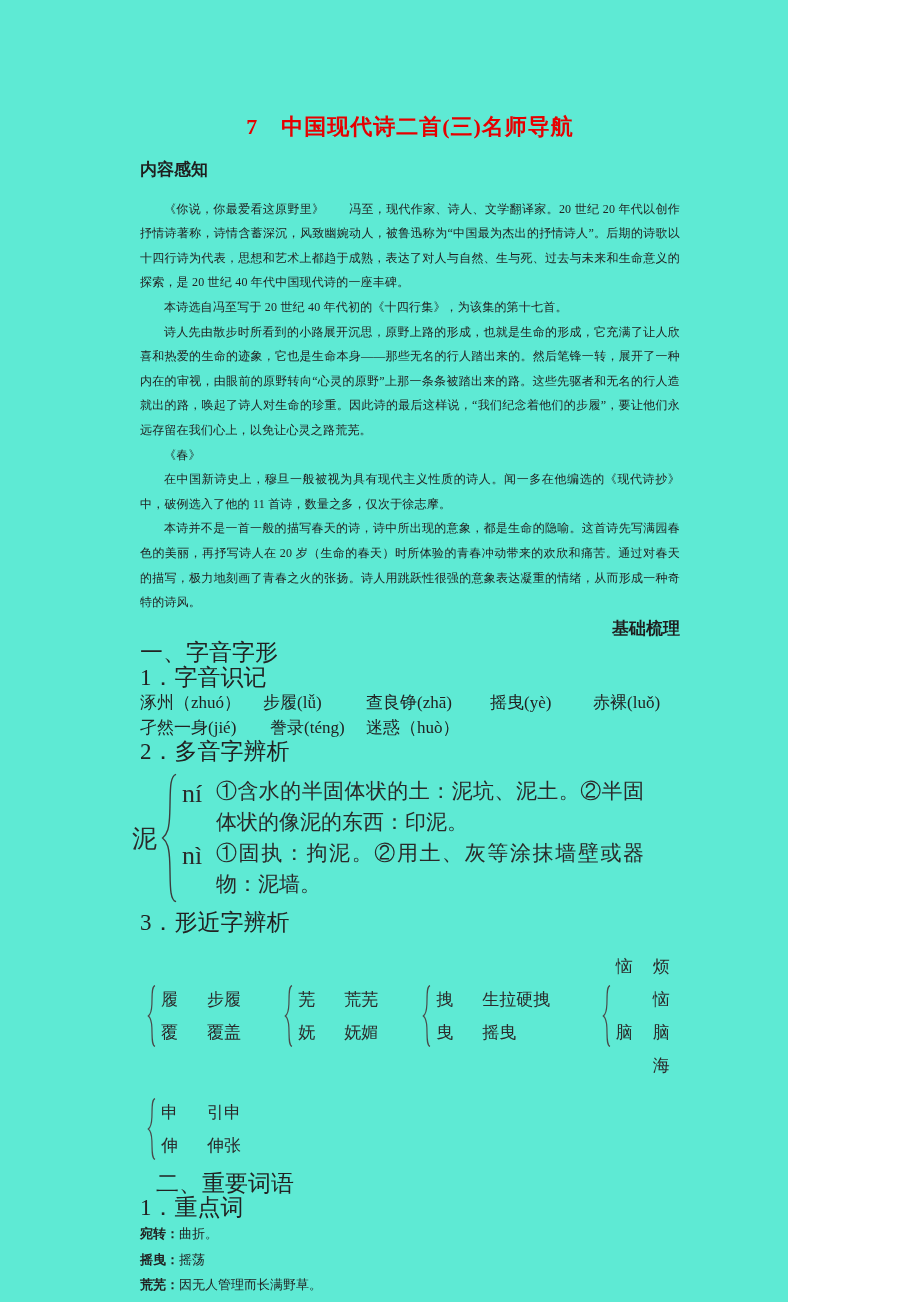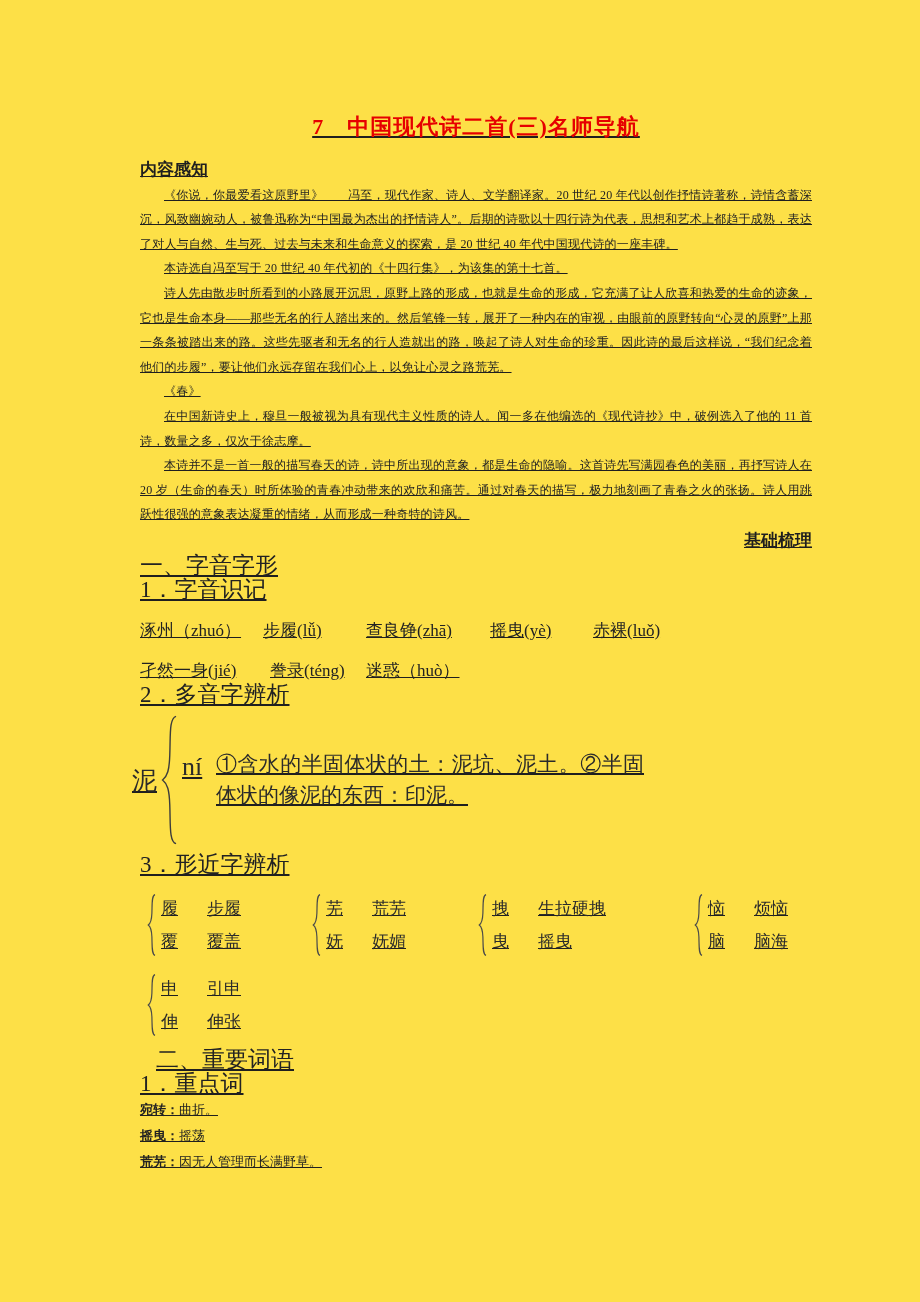--- a/index.html
+++ b/index.html
@@ -2,38 +2,38 @@
 <html><head>
 <meta charset="utf-8">
 <style>
   html,body{margin:0;padding:0;background:#fff;}
   body{
     width:920px;height:1302px;
     font-family:"Liberation Serif","DejaVu Serif",serif;
     color:#1f1f1f;
     -webkit-font-smoothing:antialiased;
   }
-  .page{position:relative;width:920px;height:1302px;background:#fde047;overflow:hidden;text-decoration:underline;}
+  .page{position:relative;width:788px;height:1302px;background:#5eead4;overflow:hidden;}
   .content{padding:112px 108px 0 140px;}
 
   .doc-title{
     margin:0;text-align:center;
     font-size:22px;line-height:30px;font-weight:bold;
     color:#e60000;letter-spacing:1px;
   }
 
-  .sec-heading{font-size:17px;line-height:24.6px;font-weight:bold;margin:16px 0 0 0;}
+  .sec-heading{font-size:17px;line-height:24.6px;font-weight:bold;margin:16px 0 14px 0;}
   .sec-heading.tight{margin:2px 0 0 0;text-align:right;}
 
   p.body{margin:0;font-size:12px;line-height:24.6px;text-align:justify;text-indent:2em;
          letter-spacing:0.2px;color:#222;}
 
   .line{font-size:23px;line-height:24.6px;color:#222;}
 
-  .pinyin-row{display:flex;font-size:17px;line-height:25px;color:#222;margin-top:15px;}
+  .pinyin-row{display:flex;font-size:17px;line-height:25px;color:#222;margin-top:0;}
   .pinyin-row.r1 span:nth-child(1){min-width:123px;}
   .pinyin-row.r1 span:nth-child(2){min-width:103px;}
   .pinyin-row.r1 span:nth-child(3){min-width:124px;}
   .pinyin-row.r1 span:nth-child(4){min-width:103px;}
   .pinyin-row.r2 span:nth-child(1){min-width:130px;}
   .pinyin-row.r2 span:nth-child(2){min-width:96px;}
 
   
   .ni-diagram{display:flex;align-items:center;margin:8px 0 4px -8px;color:#2a2a2a;}
   .ni-char{font-size:25px;margin-right:3px;}
@@ -95,20 +95,24 @@
     <div class="ni-diagram">
       <span class="ni-char">泥</span>
       <svg class="brace" width="18" height="130" viewBox="0 0 14 100" preserveAspectRatio="none">
         <path d="M12.5 1 C7 2.5 8.2 16 7.6 31 C7.2 42.5 5.8 47 2 50 C5.8 53 7.2 57.5 7.6 69 C8.2 84 7 97.5 12.5 99" fill="none" stroke="#3c3c3c" stroke-width="1.4" vector-effect="non-scaling-stroke"></path>
       </svg>
       <div class="ni-entries">
         <div class="ni-entry">
           <span class="ni-pinyin">ní</span>
           <span class="ni-text">①含水的半固体状的土：泥坑、泥土。②半固体状的像泥的东西：印泥。</span>
         </div>
+        <div class="ni-entry">
+          <span class="ni-pinyin">nì</span>
+          <span class="ni-text">①固执：拘泥。②用土、灰等涂抹墙壁或器物：泥墙。</span>
+        </div>
       </div>
     </div>
 
     <div class="line mt8">3．形近字辨析</div>
 
     <div class="xj-row r1">
       <div class="xj-group">
         <svg class="brace" width="9" height="62" viewBox="0 0 14 100" preserveAspectRatio="none">
             <path d="M12.5 1 C7 2.5 8.2 16 7.6 31 C7.2 42.5 5.8 47 2 50 C5.8 53 7.2 57.5 7.6 69 C8.2 84 7 97.5 12.5 99" fill="none" stroke="#4a4a4a" stroke-width="1.2" vector-effect="non-scaling-stroke"></path>
           </svg>

